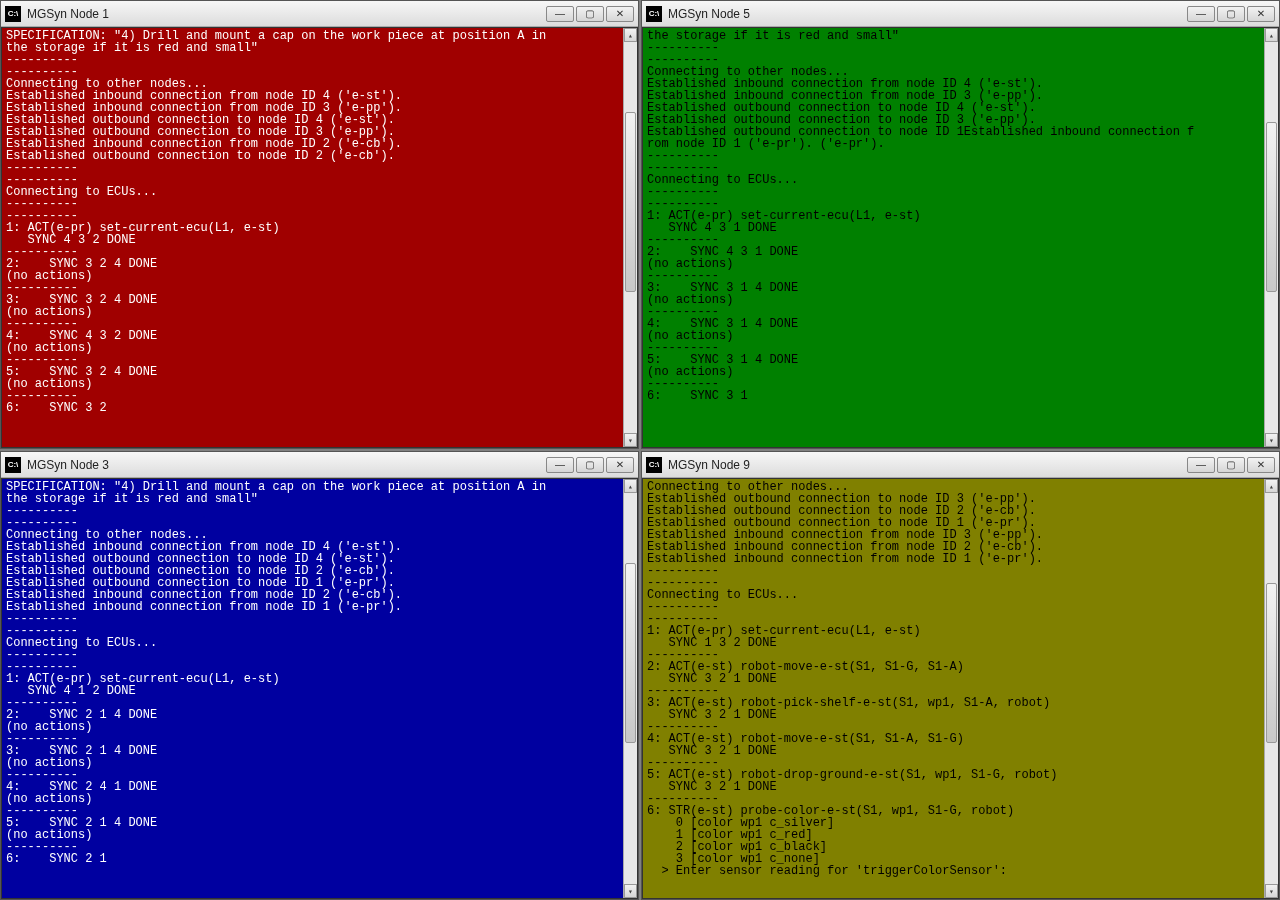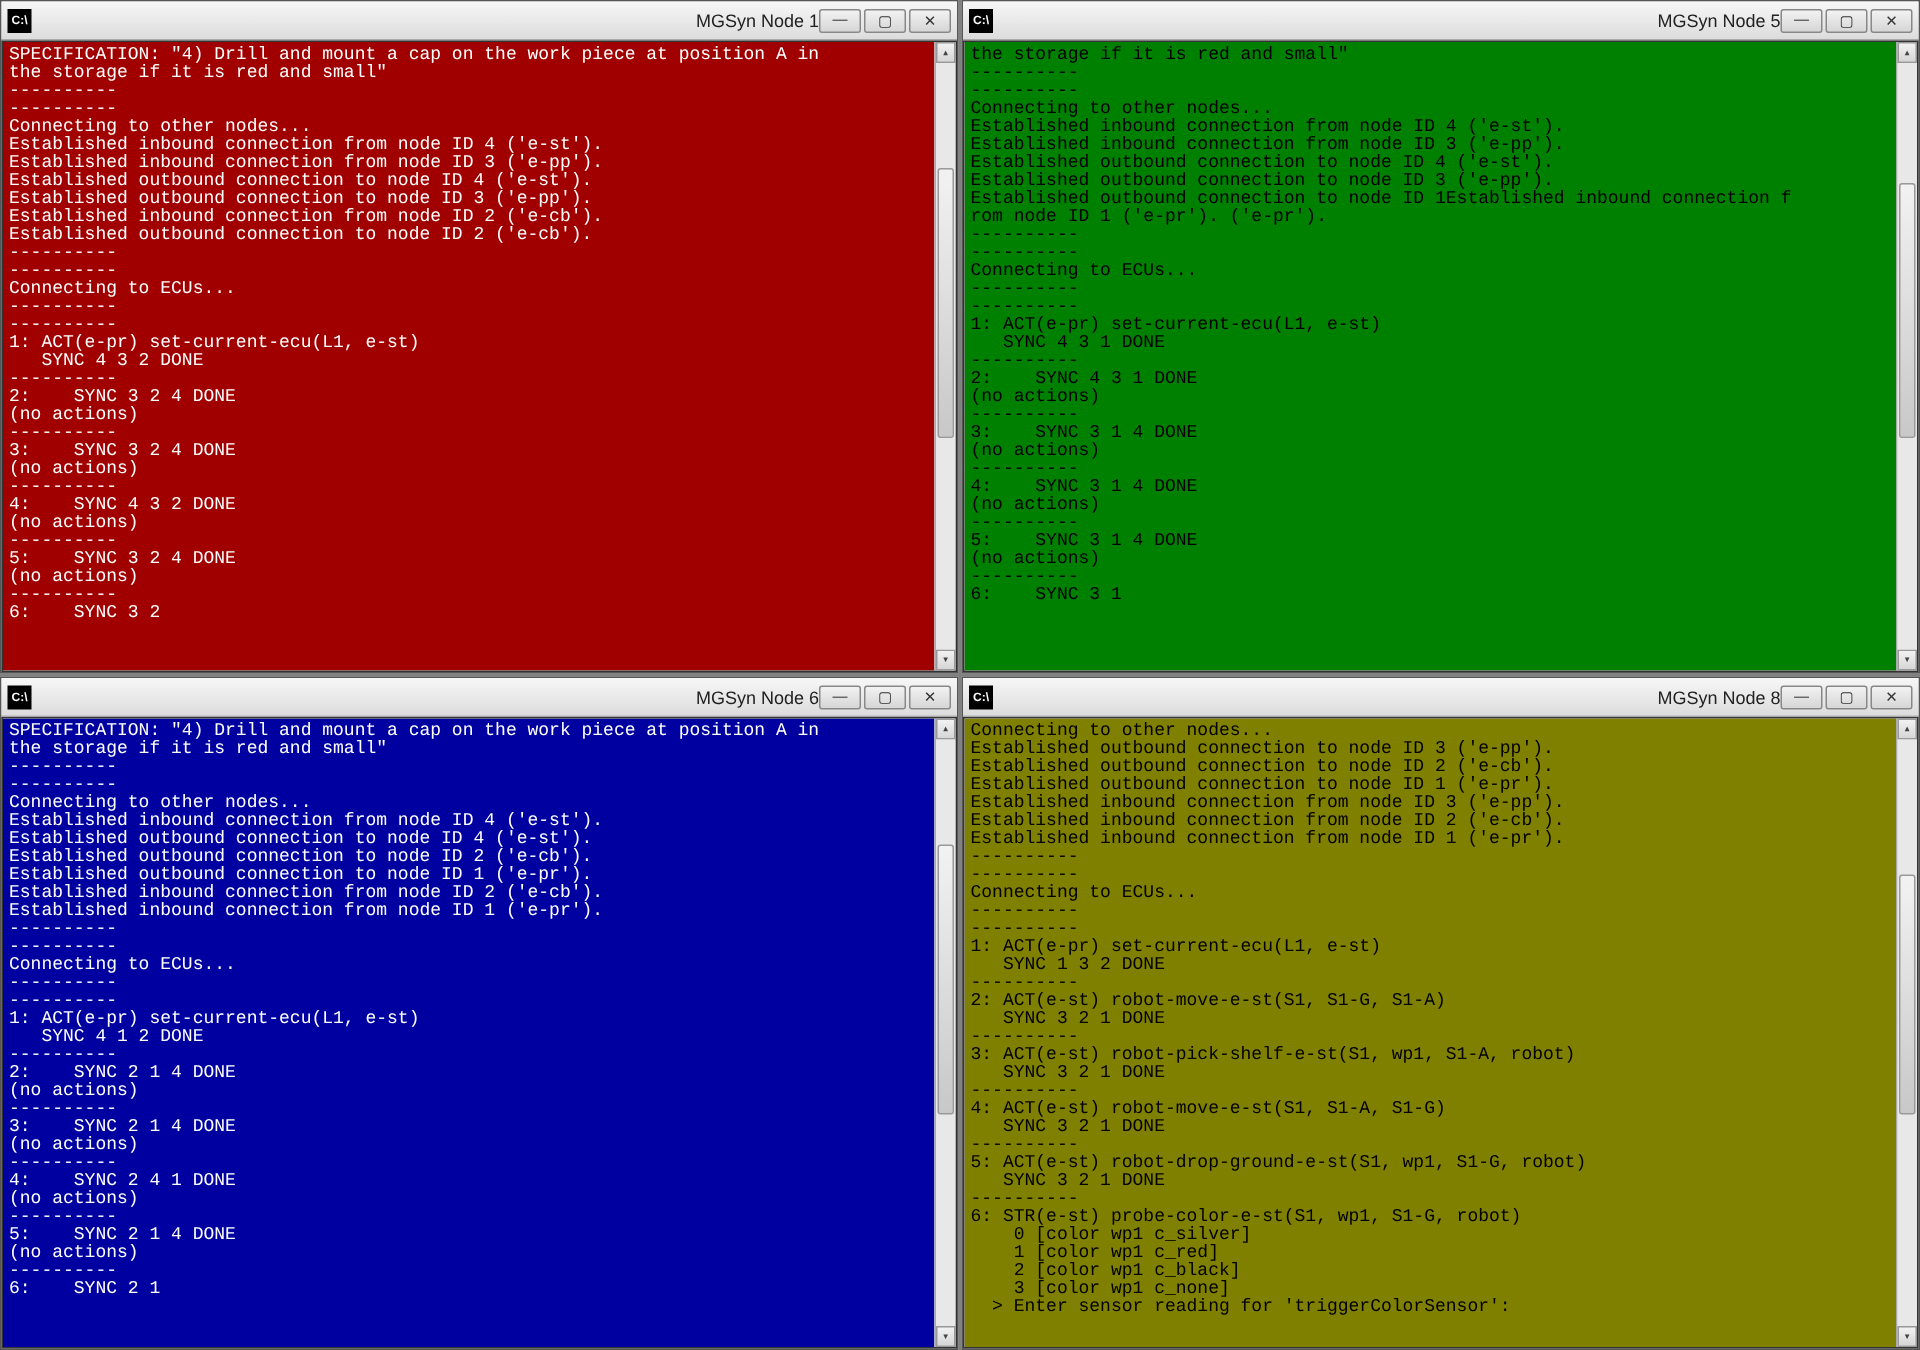--- a/index.html
+++ b/index.html
@@ -37,21 +37,21 @@
     height: 16px;
     background: #000;
     margin-right: 6px;
     display: inline-flex;
     align-items: center;
     justify-content: center;
     color: #fff;
     font-size: 8px;
     font-weight: bold;
   }
-  .titlebar .title { flex: 1; text-align: right; }
+  .titlebar .title { flex: 1; }
   .win-buttons { display: flex; gap: 2px; }
   .win-btn {
     width: 28px;
     height: 16px;
     border: 1px solid #888;
     border-radius: 2px;
     background: linear-gradient(#f2f2f2, #d6d6d6);
     display: flex;
     align-items: center;
     justify-content: center;
@@ -213,21 +213,21 @@
         <div class="sb-thumb" style="top: 80px; height: 170px;"></div>
       </div>
       <div class="sb-btn">▾</div>
     </div>
   </div>
 </div>
 
 <div class="window t3">
   <div class="titlebar">
     <span class="icon">C:\</span>
-    <span class="title">MGSyn Node 6</span>
+    <span class="title">MGSyn Node 3</span>
     <div class="win-buttons">
       <div class="win-btn">—</div>
       <div class="win-btn">▢</div>
       <div class="win-btn">✕</div>
     </div>
   </div>
   <div class="terminal">
     <div class="terminal-inner">SPECIFICATION: "4) Drill and mount a cap on the work piece at position A in
 the storage if it is red and small"
 ----------
@@ -266,21 +266,21 @@
         <div class="sb-thumb" style="top: 70px; height: 180px;"></div>
       </div>
       <div class="sb-btn">▾</div>
     </div>
   </div>
 </div>
 
 <div class="window t4">
   <div class="titlebar">
     <span class="icon">C:\</span>
-    <span class="title">MGSyn Node 8</span>
+    <span class="title">MGSyn Node 9</span>
     <div class="win-buttons">
       <div class="win-btn">—</div>
       <div class="win-btn">▢</div>
       <div class="win-btn">✕</div>
     </div>
   </div>
   <div class="terminal">
     <div class="terminal-inner">Connecting to other nodes...
 Established outbound connection to node ID 3 ('e-pp').
 Established outbound connection to node ID 2 ('e-cb').

